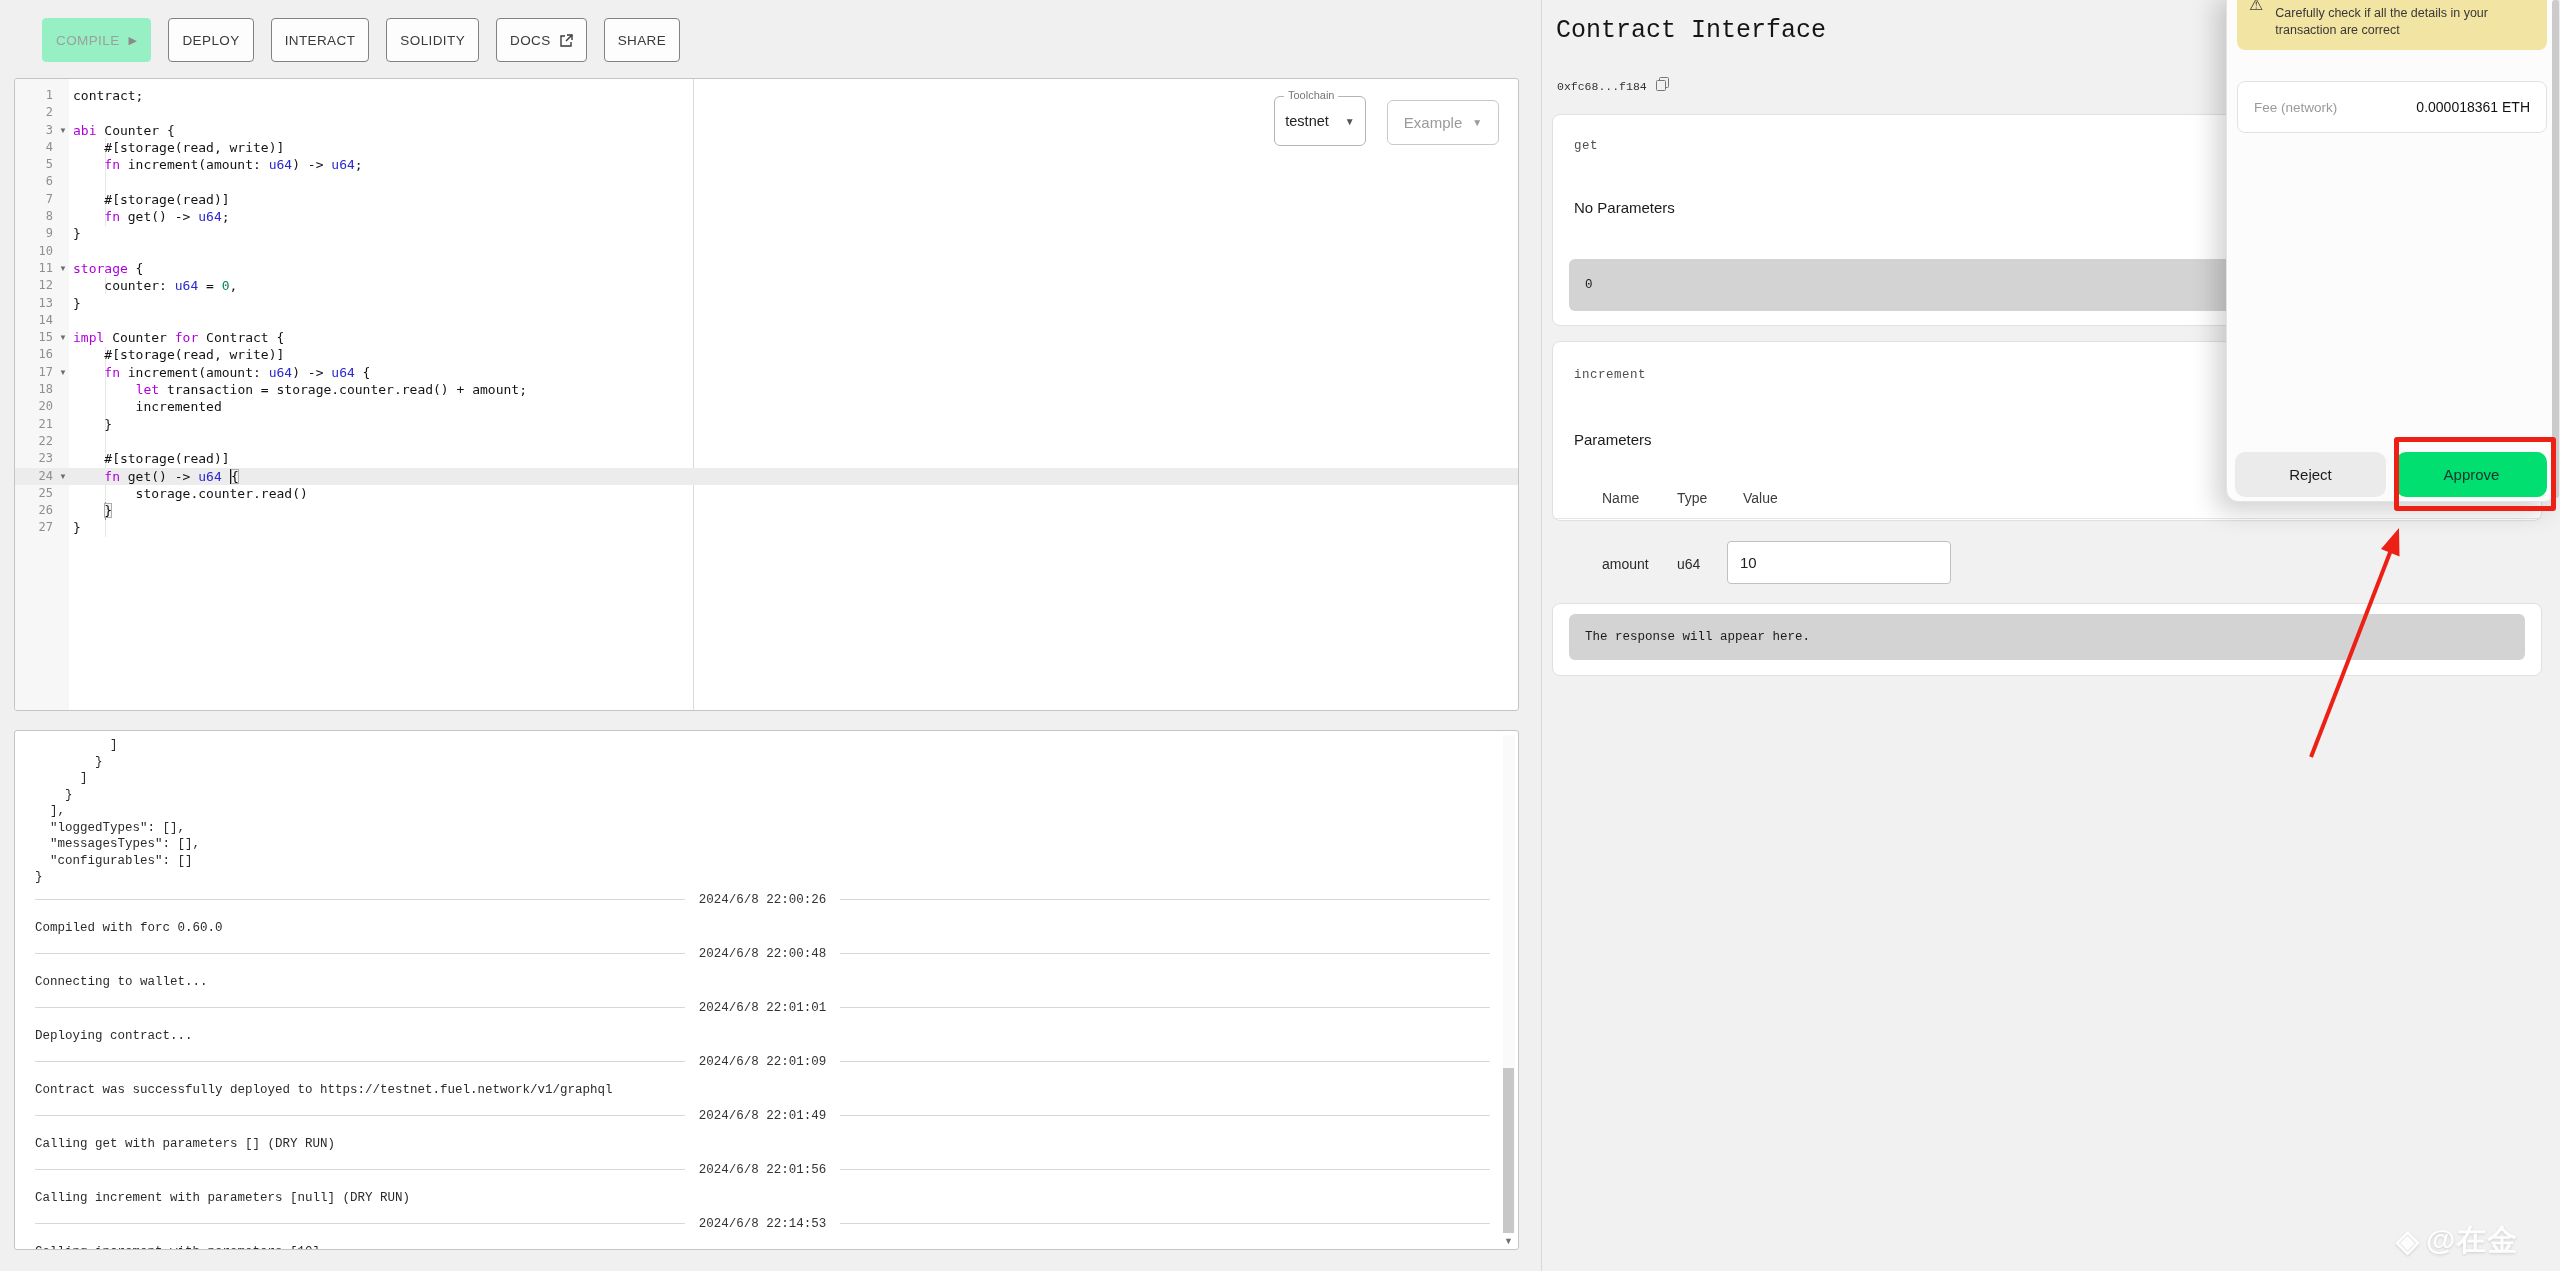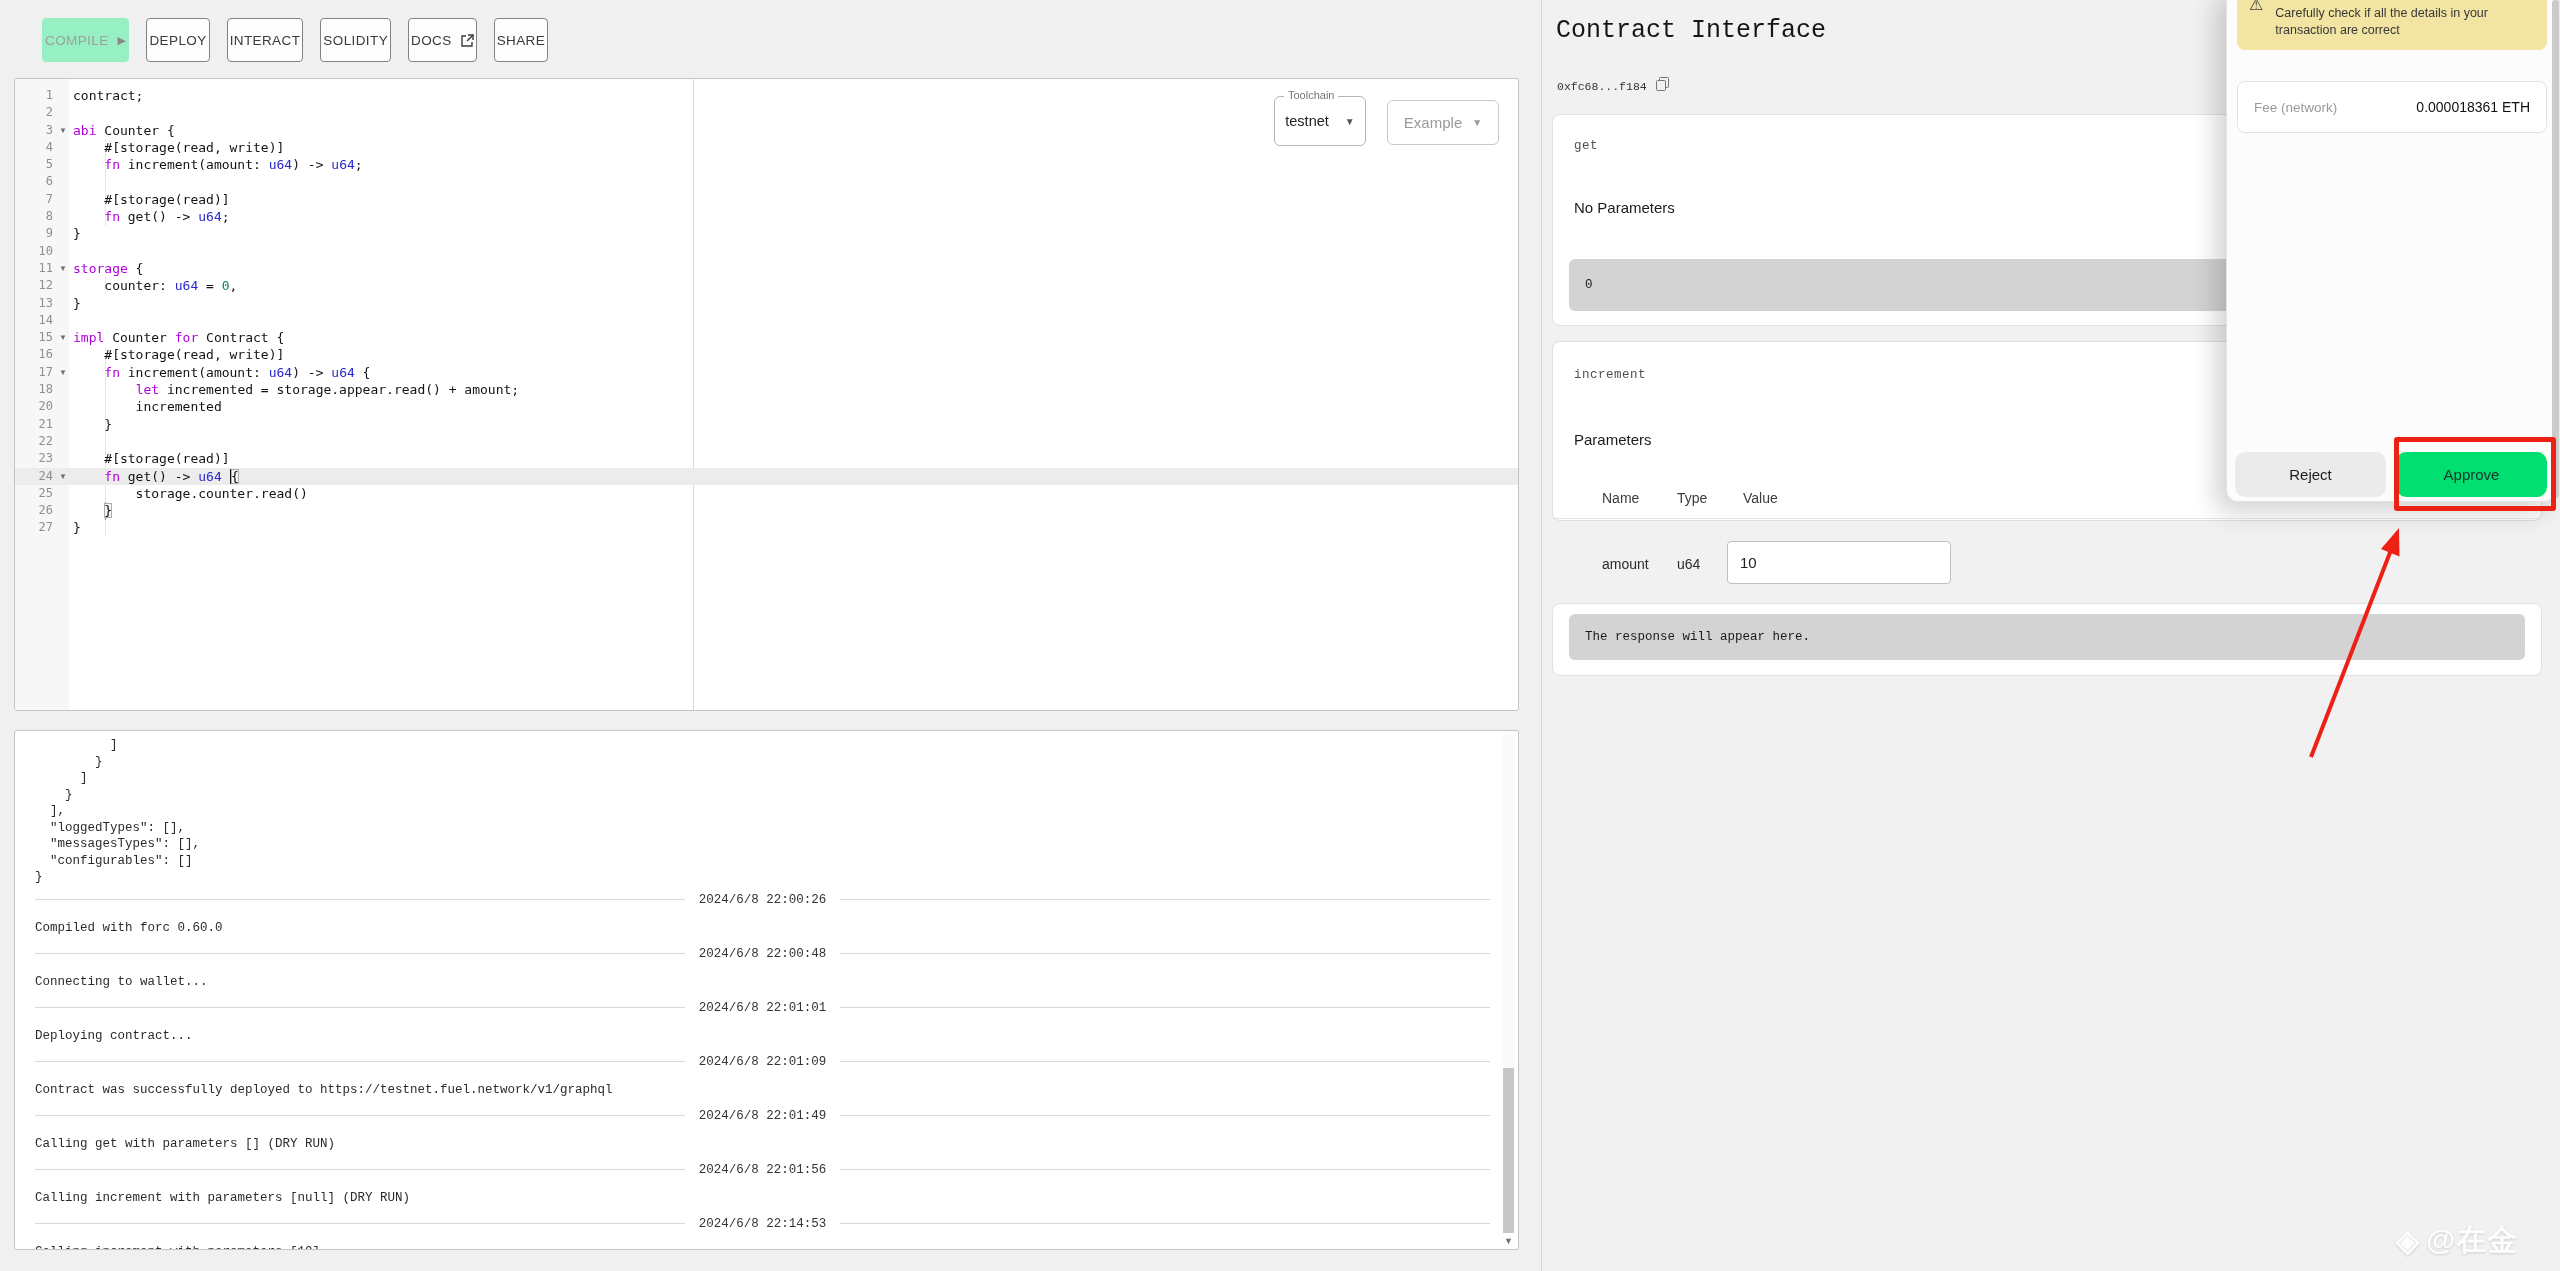--- a/index.html
+++ b/index.html
@@ -3,21 +3,21 @@
 <meta charset="utf-8">
 <style>
   html,body{margin:0;padding:0;}
   body{
     width:2560px;height:1271px;position:relative;overflow:hidden;
     background:#f0f0f0;font-family:"Liberation Sans",sans-serif;
   }
   
   .toolbar{position:absolute;left:42px;top:18px;display:flex;gap:17px;}
   .tbtn{
-    height:44px;display:inline-flex;align-items:center;gap:9px;padding:0 2px;
+    height:44px;display:inline-flex;align-items:center;gap:9px;padding:0 13px;
     background:#fdfdfd;border:1px solid #828282;border-radius:4px;
     font-size:13.5px;letter-spacing:.4px;color:#3a3a3a;box-sizing:border-box;cursor:pointer;
   }
   .tbtn.compile{background:#97f0c4;border-color:#97f0c4;color:#9aa29d;}
   .play-ic{font-size:11px;color:#8a8a8a;line-height:1;}
   .ext-ic svg{display:block;}
   
   .editor-panel{
     position:absolute;left:14px;top:78px;width:1505px;height:633px;
     background:#fff;border:1px solid #c4c4c4;border-radius:3px;box-sizing:border-box;overflow:hidden;
@@ -240,21 +240,21 @@
         <span class="codetxt"><span class="d">    #[storage(read, write)]</span></span>
       </div>
       <div class="code-line">
         <span class="ln">17</span>
         <span class="fold">▼</span>
         <span class="codetxt"><span class="d">    </span><span class="k">fn</span><span class="d"> increment(amount: </span><span class="t">u64</span><span class="d">) -&gt; </span><span class="t">u64</span><span class="d"> {</span></span>
       </div>
       <div class="code-line">
         <span class="ln">18</span>
         <span class="fold"></span>
-        <span class="codetxt"><span class="d">        </span><span class="k">let</span><span class="d"> incremented = storage.appear.read() + amount;</span></span>
+        <span class="codetxt"><span class="d">        </span><span class="k">let</span><span class="d"> transaction = storage.counter.read() + amount;</span></span>
       </div>
       <div class="code-line">
         <span class="ln">20</span>
         <span class="fold"></span>
         <span class="codetxt"><span class="d">        incremented</span></span>
       </div>
       <div class="code-line">
         <span class="ln">21</span>
         <span class="fold"></span>
         <span class="codetxt"><span class="d">    }</span></span>

